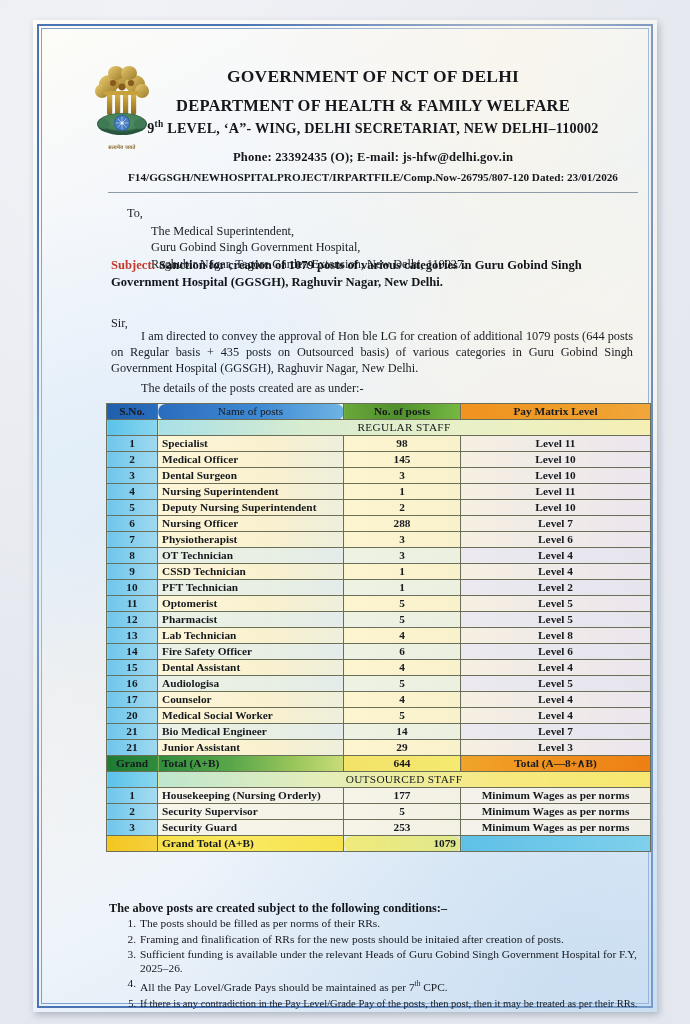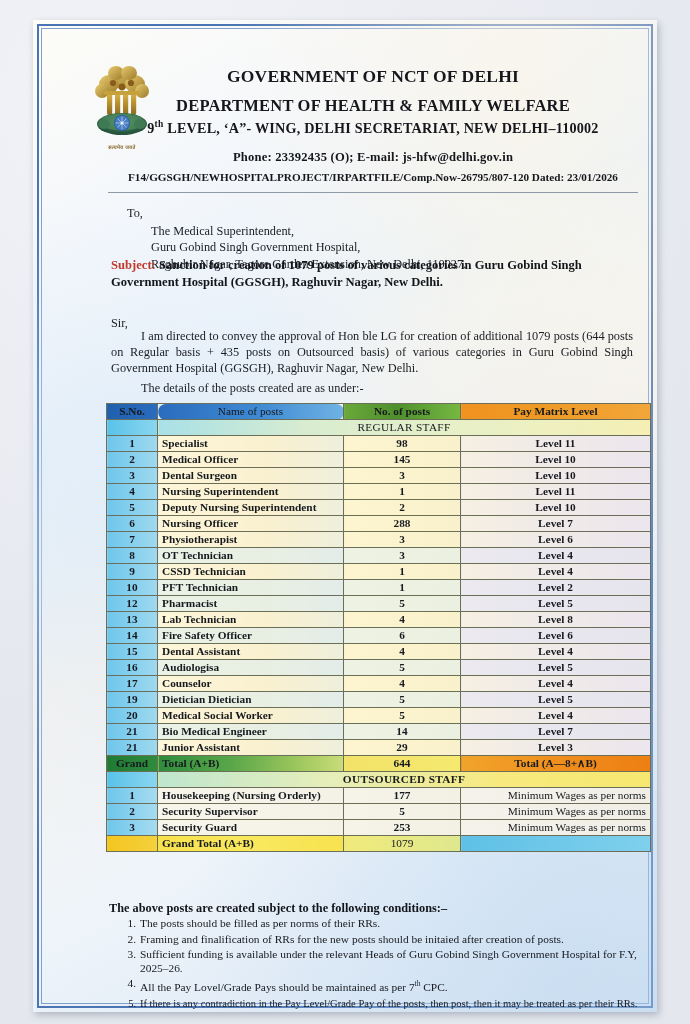--- a/index.html
+++ b/index.html
@@ -154,21 +154,21 @@
   .sec-left{
     background:linear-gradient(90deg,#59c2ea 0%,#8ad6ef 100%);
   }
   .sec-body{
     background:linear-gradient(90deg,#a8e0e8 0%,#d8ecd0 30%,#e8f0c8 62%,#f5efb4 100%);
     text-align:center; font-weight:normal; font-size:12.4px; height:17px;
     color:#14171c; letter-spacing:.3px;
   }
   .sec-body-out{
     background:linear-gradient(90deg,#bfe6cf 0%,#e6eeb8 35%,#f7e97e 70%,#f6e86f 100%);
-    text-align:center; font-weight:bold; font-size:12.4px; height:17px;
+    text-align:center; font-weight:normal; font-size:12.4px; height:17px;
     color:#14171c; letter-spacing:.3px;
   }
 
   
   .d-sno{
     background:linear-gradient(90deg,#6ec6ec 0%,#9fd9ef 100%);
     text-align:center; font-weight:bold; font-size:11.4px;
   }
   .d-name{
     background:linear-gradient(90deg,#fdf6d8 0%,#f9f0cf 60%,#eef0dc 100%);
@@ -213,34 +213,34 @@
   .o-name{
     background:linear-gradient(90deg,#f8f6ea 0%,#f4f2e6 100%);
     text-align:left; font-weight:bold; padding-left:7px;
   }
   .o-num{
     background:linear-gradient(90deg,#f6f4e8 0%,#f2f1e4 100%);
     text-align:center; font-weight:bold;
   }
   .o-pay{
     background:linear-gradient(90deg,#f4f2ea 0%,#f0eee6 100%);
-    text-align:right; font-weight:normal; font-size:10.9px;
+    text-align:center; font-weight:bold; font-size:10.9px;
   }
 
   
   .ft-sno{
     background:linear-gradient(90deg,#f3c520 0%,#f5d13c 100%);
   }
   .ft-name{
     background:linear-gradient(90deg,#f7e14c 0%,#f9e85e 50%,#f7e34f 100%);
     color:#12151a; font-weight:bold; text-align:left; padding-left:7px; font-size:12.1px; height:18px;
   }
   .ft-num{
     background:linear-gradient(90deg,#f0ea7a 0%,#dfe88e 100%);
-    color:#12151a; font-weight:normal; text-align:center; font-size:12.4px; height:18px;
+    color:#12151a; font-weight:bold; text-align:right; font-size:12.4px; height:18px;border-radius:8px;
   }
   .ft-pay{
     background:linear-gradient(90deg,#5fc0e6 0%,#7fd0ec 100%);
     height:18px;
   }
 
   
   #cond-title{
     position:absolute; left:76px; top:881px; width:540px;
     font-size:12.3px; font-weight:bold; color:#12151a;
@@ -423,20 +423,26 @@
             <td class="d-name">CSSD Technician</td>
             <td class="d-num">1</td>
             <td class="d-pay">Level 4</td>
           </tr>
           <tr class="alt">
             <td class="d-sno">10</td>
             <td class="d-name">PFT Technician</td>
             <td class="d-num">1</td>
             <td class="d-pay">Level 2</td>
           </tr>
+          <tr>
+            <td class="d-sno">11</td>
+            <td class="d-name">Optomerist</td>
+            <td class="d-num">5</td>
+            <td class="d-pay">Level 5</td>
+          </tr>
           <tr class="alt">
             <td class="d-sno">12</td>
             <td class="d-name">Pharmacist</td>
             <td class="d-num">5</td>
             <td class="d-pay">Level 5</td>
           </tr>
           <tr>
             <td class="d-sno">13</td>
             <td class="d-name">Lab Technician</td>
             <td class="d-num">4</td>
@@ -458,26 +464,20 @@
             <td class="d-sno">16</td>
             <td class="d-name">Audiologisa</td>
             <td class="d-num">5</td>
             <td class="d-pay">Level 5</td>
           </tr>
           <tr>
             <td class="d-sno">17</td>
             <td class="d-name">Counselor</td>
             <td class="d-num">4</td>
             <td class="d-pay">Level 4</td>
-          </tr>
-          <tr class="alt">
-            <td class="d-sno">19</td>
-            <td class="d-name">Dietician Dietician</td>
-            <td class="d-num">5</td>
-            <td class="d-pay">Level 5</td>
           </tr>
           <tr>
             <td class="d-sno">20</td>
             <td class="d-name">Medical Social Worker</td>
             <td class="d-num">5</td>
             <td class="d-pay">Level 4</td>
           </tr>
           <tr class="alt">
             <td class="d-sno">21</td>
             <td class="d-name">Bio Medical Engineer</td>

